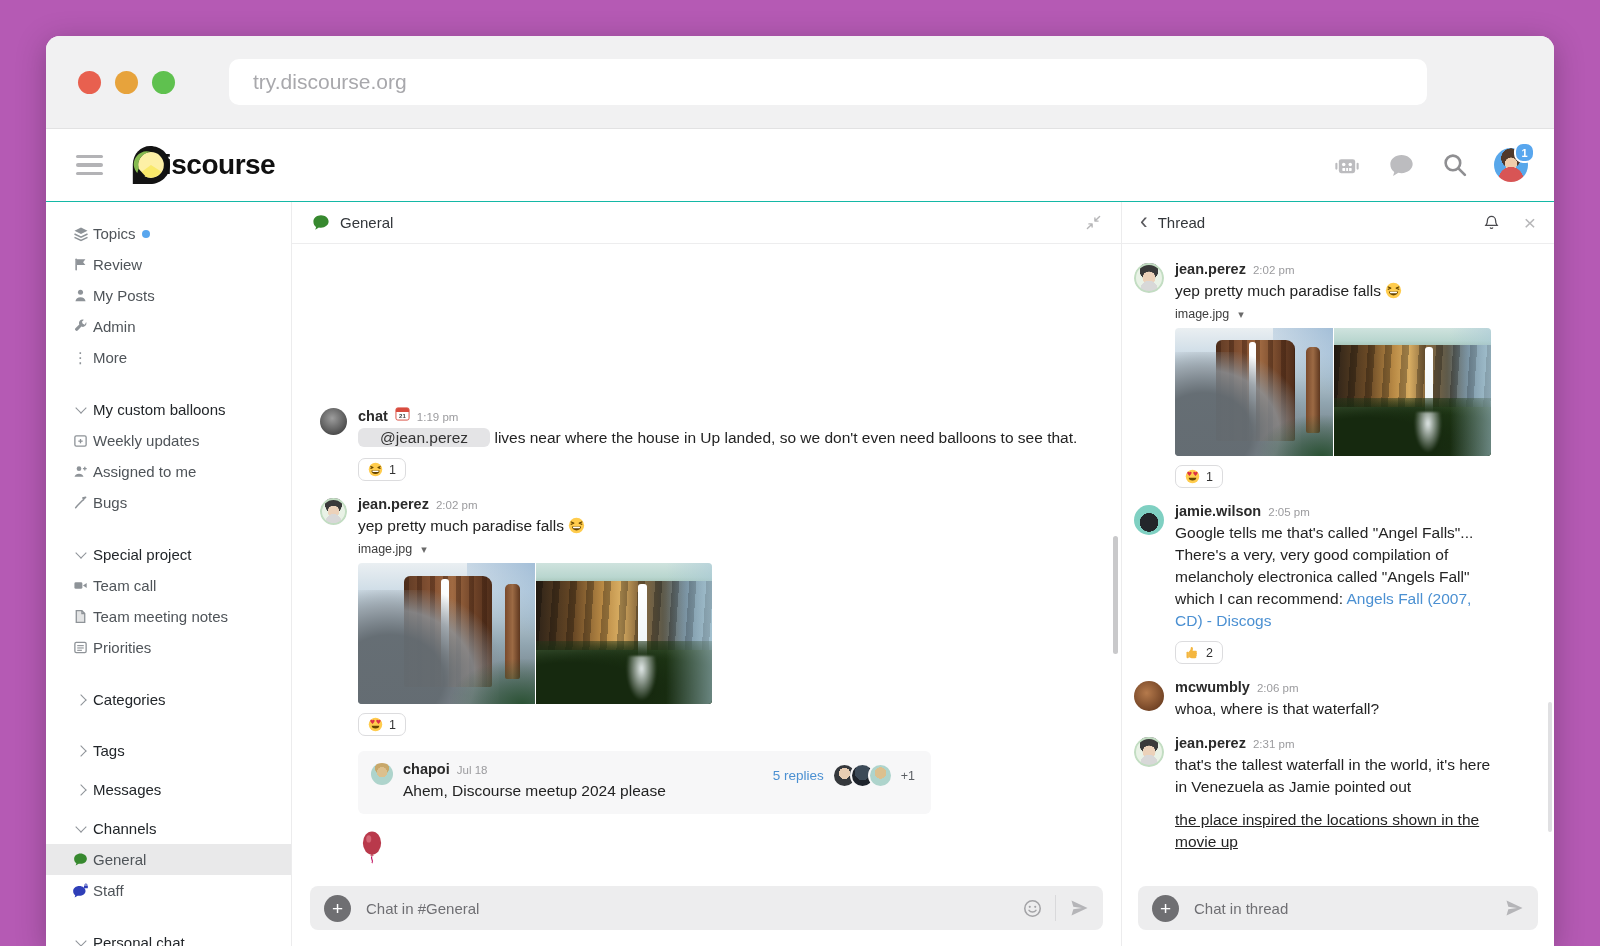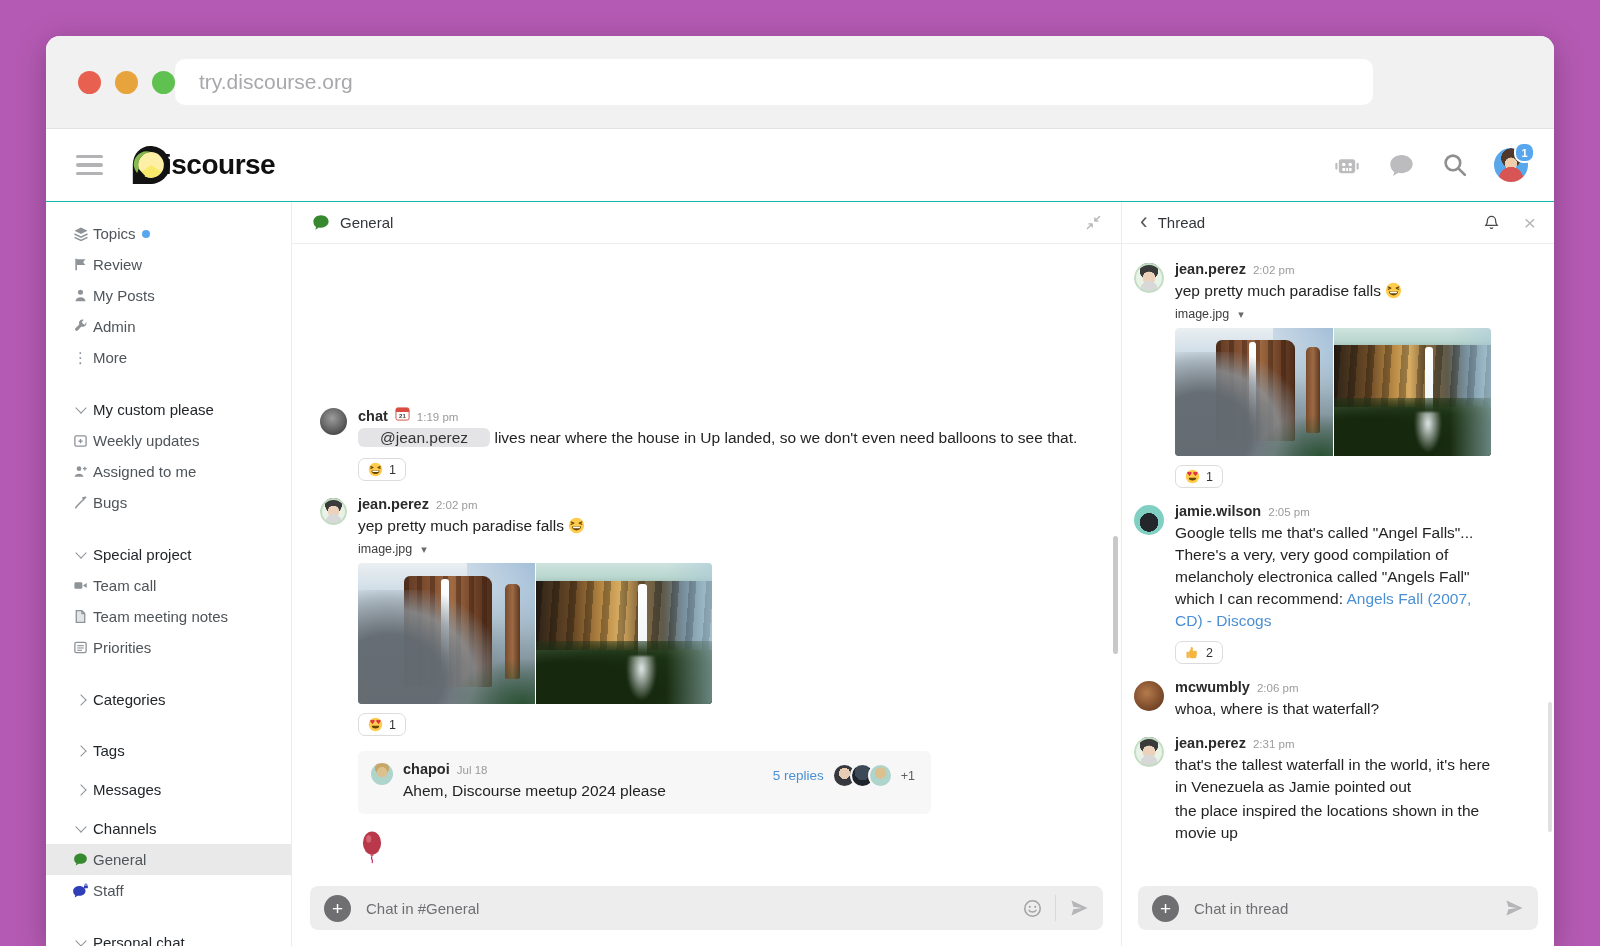--- a/index.html
+++ b/index.html
@@ -7,21 +7,21 @@
   .stage{position:absolute;inset:0;background:#b55ab4;}
   .window{position:absolute;left:46px;right:46px;top:36px;bottom:0;background:#fff;
     border-radius:14px 14px 0 0;overflow:hidden;display:flex;flex-direction:column;
     box-shadow:0 6px 30px rgba(0,0,0,.25);}
   
   .chrome{height:92px;background:#f1f1f2;border-bottom:1px solid #e2e2e3;display:flex;
     align-items:center;padding:0 32px;flex:none;}
   .lights{display:flex;gap:14px;}
   .light{width:23px;height:23px;border-radius:50%;}
   .l-red{background:#e8604f;} .l-yellow{background:#e7a33c;} .l-green{background:#5fc14f;}
-  .urlbar{height:46px;width:1150px;background:#fff;border-radius:10px;
+  .urlbar{height:46px;width:1150px;margin-left:54px;background:#fff;border-radius:10px;
     display:flex;align-items:center;padding:0 24px;color:#a8a8ac;font-size:21px;}
   
   .appheader{height:72px;background:#fff;border-bottom:1px solid #14b8a6;display:flex;
     align-items:center;padding:0 26px;flex:none;}
   .hamburger{display:flex;flex-direction:column;gap:5px;cursor:pointer;padding:4px;}
   .hamburger span{width:27px;height:3.5px;border-radius:2px;background:#b3b3b6;}
   .logo{display:flex;align-items:center;margin-left:22px;cursor:pointer;}
   .logo-text{font-size:28px;font-weight:700;color:#101010;letter-spacing:-0.5px;margin-left:-7px;}
   .hicons{margin-left:auto;display:flex;align-items:center;gap:24px;}
   .hic{width:30px;height:30px;display:flex;align-items:center;justify-content:center;cursor:pointer;}
@@ -140,21 +140,21 @@
   
   .thread{width:432px;flex:none;border-left:1px solid #ececed;display:flex;flex-direction:column;position:relative;}
   .thread .colhead{padding:0 18px;}
   .backg{font-size:23px;color:#5a5a5e;line-height:0.8;cursor:pointer;margin-top:-3px;}
   .closeg{font-size:21px;color:#b6b6b8;cursor:pointer;line-height:1;}
   .thread-body{flex:1;padding:17px 16px 4px 12px;overflow:hidden;display:flex;flex-direction:column;}
   .thread-body .av{width:30px;height:30px;}
   .thread-body .m-text{max-width:320px;}
   .link{color:#4b90d2;cursor:pointer;}
   .t-scroll{position:absolute;right:2px;top:500px;width:4px;height:130px;border-radius:2px;background:#e0e0e2;}
-  .p2{margin-top:2px;}
+  .p2{margin-top:11px;text-decoration:underline;}
   svg{display:block;}
 </style>
 </head>
 <body>
 
 <div class="stage">
   <div class="window">
 
     <div class="chrome">
       <div class="lights">
@@ -257,21 +257,21 @@
         </div>
         <div class="srow">
           <span class="sic dots3">⋮</span>
           <span class="slabel">More</span>
         </div>
 
         <div class="srow shead">
           <span class="sic">
               <span class="cv cv-d"></span>
             </span>
-          <span class="slabel">My custom please</span>
+          <span class="slabel">My custom balloons</span>
         </div>
         <div class="srow">
           <span class="sic">
             <svg width="15" height="15" viewBox="0 0 16 16" fill="none">
               <rect x="2" y="3" width="12" height="11" rx="1.5" stroke="#8e9398" stroke-width="1.4"></rect>
               <line x1="8" y1="6.4" x2="8" y2="11" stroke="#8e9398" stroke-width="1.4"></line>
               <line x1="5.7" y1="8.7" x2="10.3" y2="8.7" stroke="#8e9398" stroke-width="1.4"></line>
             </svg>
             </span>
           <span class="slabel">Weekly updates</span>

